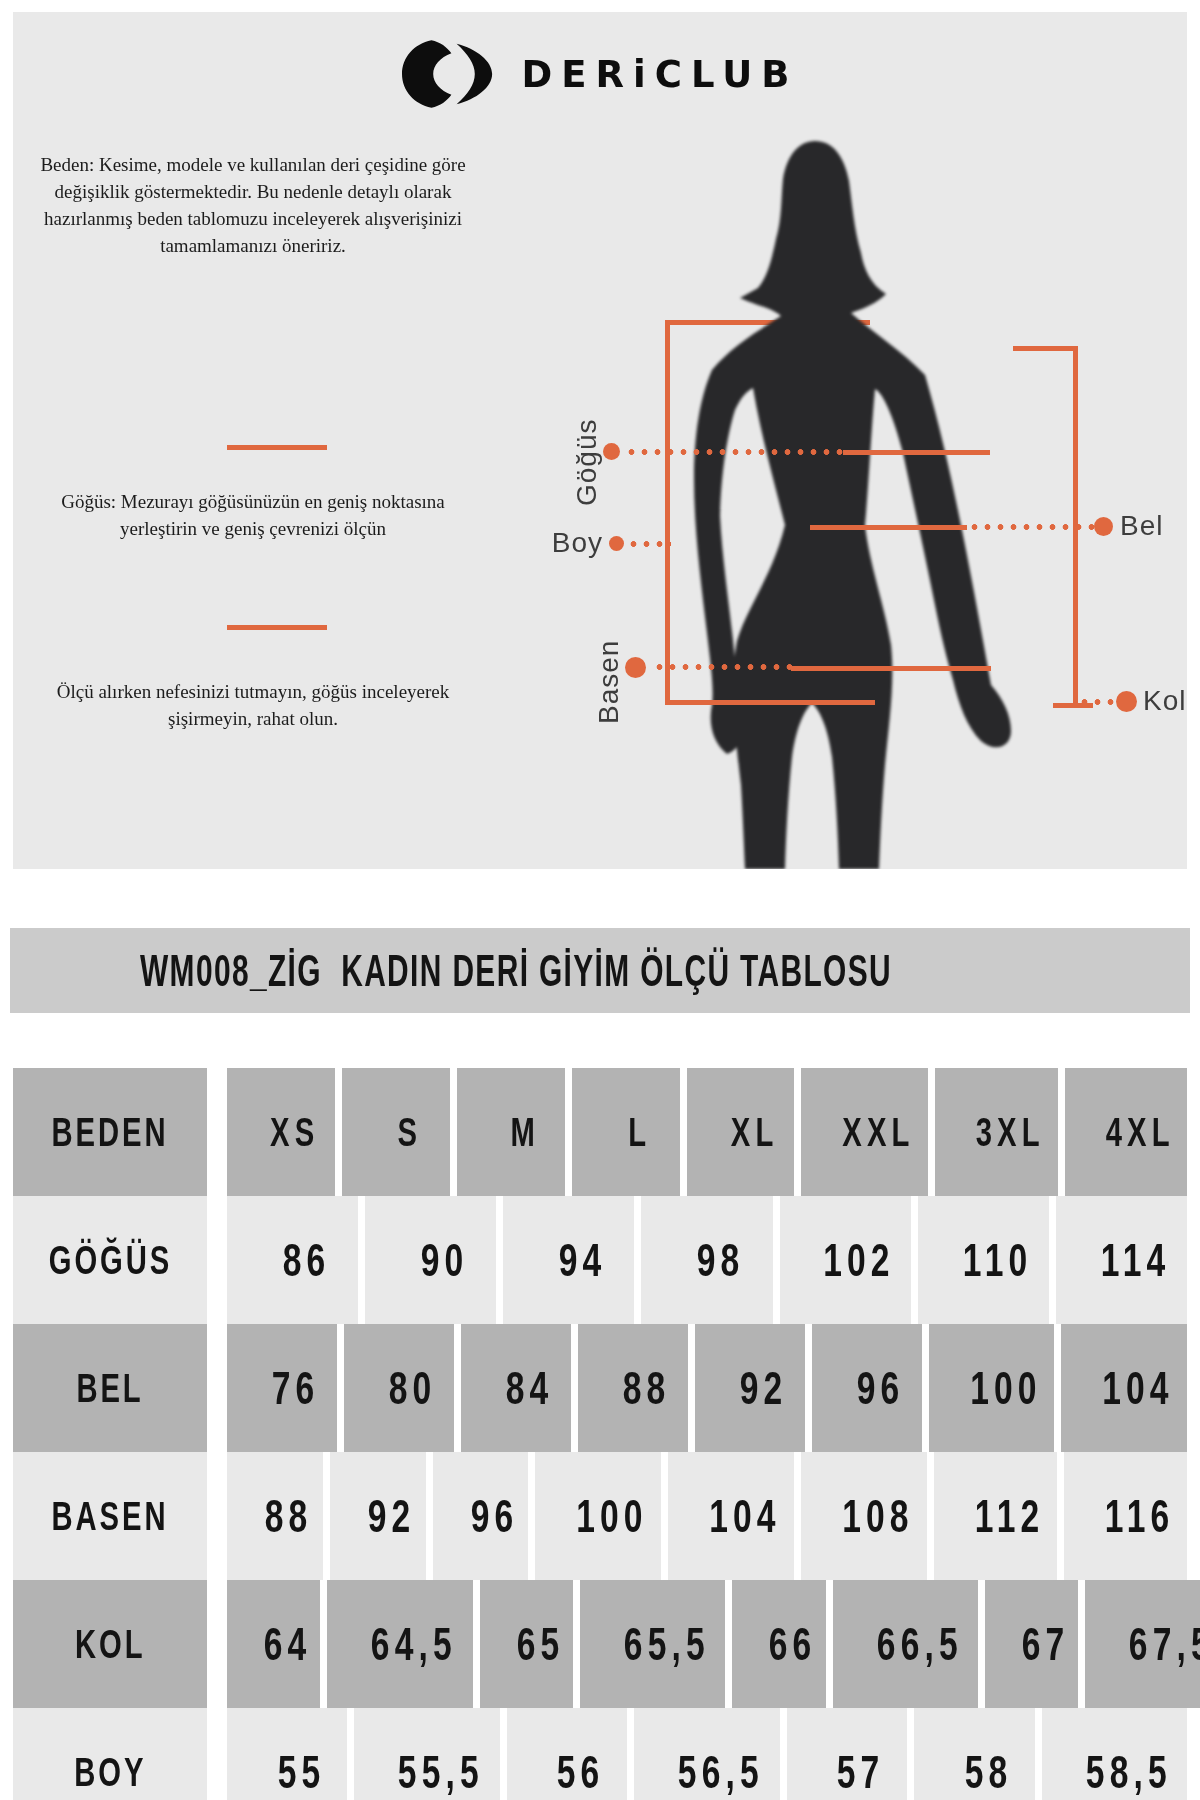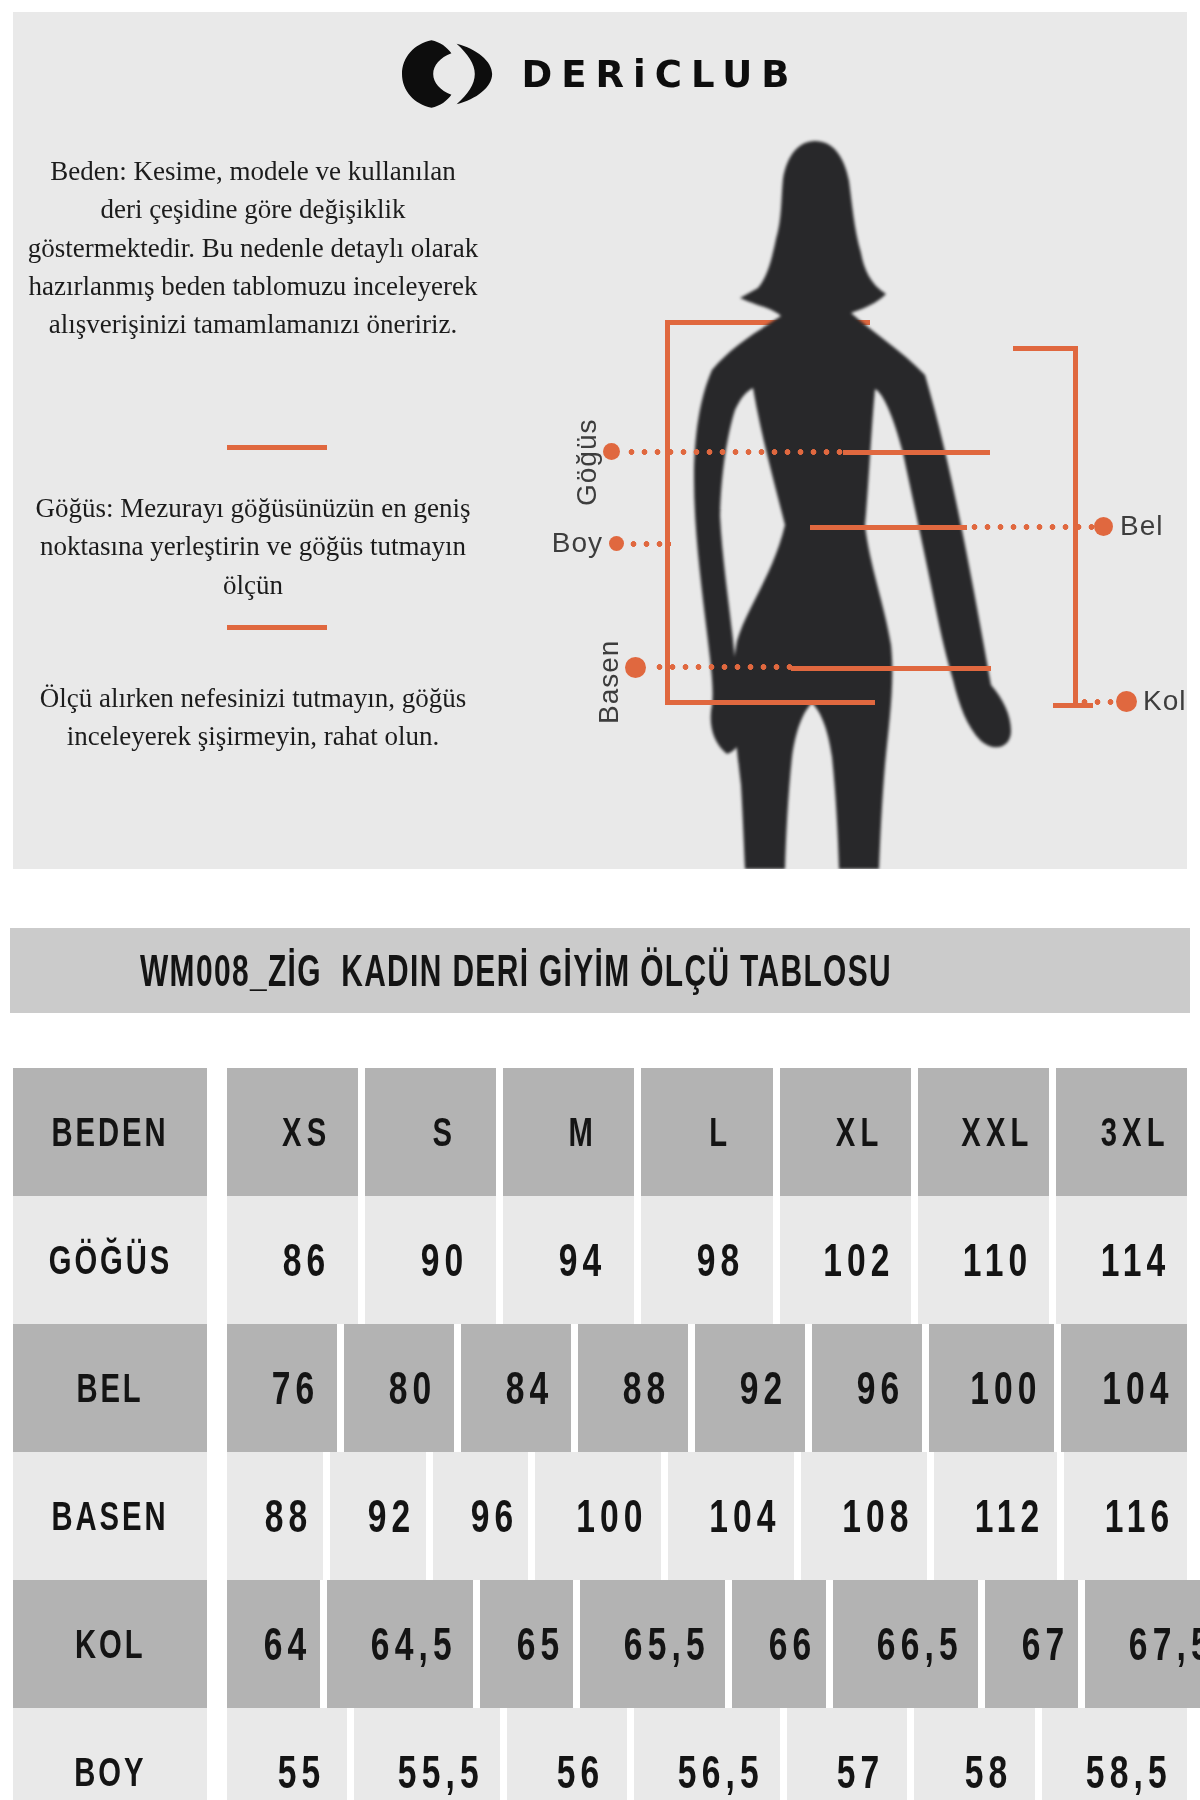--- a/index.html
+++ b/index.html
@@ -12,21 +12,21 @@
         font-family:"Liberation Sans",sans-serif;}
   .abs{position:absolute;}
 
   
   .top-panel{left:13px;top:12px;width:1174px;height:857px;background:#e9e9e9;overflow:hidden;}
 
   .logo{left:0;top:28px;width:100%;display:flex;justify-content:center;align-items:center;gap:16px;}
   .logo-text{font-family:"DejaVu Sans",sans-serif;font-weight:bold;font-size:37px;
              letter-spacing:9px;color:#0d0d0d;}
 
-  .para{font-family:"Liberation Serif",serif;font-size:27px;line-height:1.42;color:#1c1c1c;
+  .para{font-family:"Liberation Serif",serif;font-size:19px;line-height:1.42;color:#1c1c1c;
         text-align:center;margin:0;width:452px;left:14px;}
   .p1{top:140px;}
   .p2{top:477px;}
   .p3{top:667px;}
   .divider{width:100px;height:5px;background:var(--orange);left:214px;}
   .d1{top:433px;}
   .d2{top:613px;}
 
   
   .body-svg{left:642px;top:123px;width:420px;height:734px;z-index:2;filter:blur(1.4px);}
@@ -68,21 +68,21 @@
     <div class="abs logo">
       <svg width="104" height="68" viewBox="0 0 120 78">
         <path fill="#0d0d0d" d="M34,0 C14,4 0,20 0,39 C0,58 14,74 34,78 C44,76 52,70 57,63 C44,58 36,49 36,39 C36,29 44,20 57,15 C52,8 44,2 34,0 Z"></path>
         <path fill="#0d0d0d" d="M63,4 C86,10 104,24 104,39 C104,54 86,68 63,74 C76,62 84,51 84,39 C84,27 76,16 63,4 Z"></path>
       </svg>
       <span class="logo-text">DERiCLUB</span>
     </div>
 
     <p class="abs para p1">Beden: Kesime, modele ve kullanılan deri çeşidine göre değişiklik göstermektedir. Bu nedenle detaylı olarak hazırlanmış beden tablomuzu inceleyerek alışverişinizi tamamlamanızı öneririz.</p>
     <div class="abs divider d1"></div>
-    <p class="abs para p2">Göğüs: Mezurayı göğüsünüzün en geniş noktasına yerleştirin ve göğüs tutmayın ölçün</p>
+    <p class="abs para p2">Göğüs: Mezurayı göğüsünüzün en geniş noktasına yerleştirin ve geniş çevrenizi ölçün</p>
     <div class="abs divider d2"></div>
     <p class="abs para p3">Ölçü alırken nefesinizi tutmayın, göğüs inceleyerek şişirmeyin, rahat olun.</p>
 
     <div class="abs oline back" style="left:652px;top:308px;width:205px;height:5px;"></div>
     <div class="abs oline back" style="left:652px;top:308px;width:5px;height:385px;"></div>
     <div class="abs oline back" style="left:1000px;top:334px;width:65px;height:5px;"></div>
     <div class="abs oline back" style="left:1060px;top:334px;width:5px;height:362px;"></div>
 
     <svg class="abs body-svg" viewBox="0 0 420 734">
       <path fill="#28282a" d="
@@ -182,20 +182,23 @@
         </div>
         <div class="t-cell data-cell">
           <span class="cond">XL</span>
         </div>
         <div class="t-cell data-cell">
           <span class="cond">XXL</span>
         </div>
         <div class="t-cell data-cell">
           <span class="cond">3XL</span>
         </div>
+        <div class="t-cell data-cell">
+          <span class="cond">4XL</span>
+        </div>
       </div>
       <div class="t-row light">
         <div class="t-cell label-cell">
           <span class="cond">GÖĞÜS</span>
         </div>
         <div class="t-cell data-cell">
           <span class="cond">86</span>
         </div>
         <div class="t-cell data-cell">
           <span class="cond">90</span>

